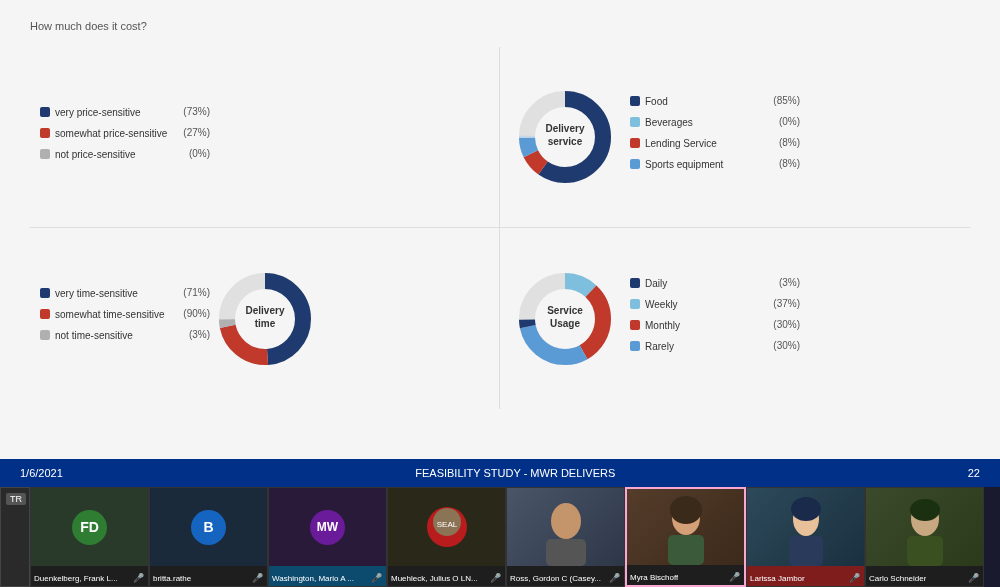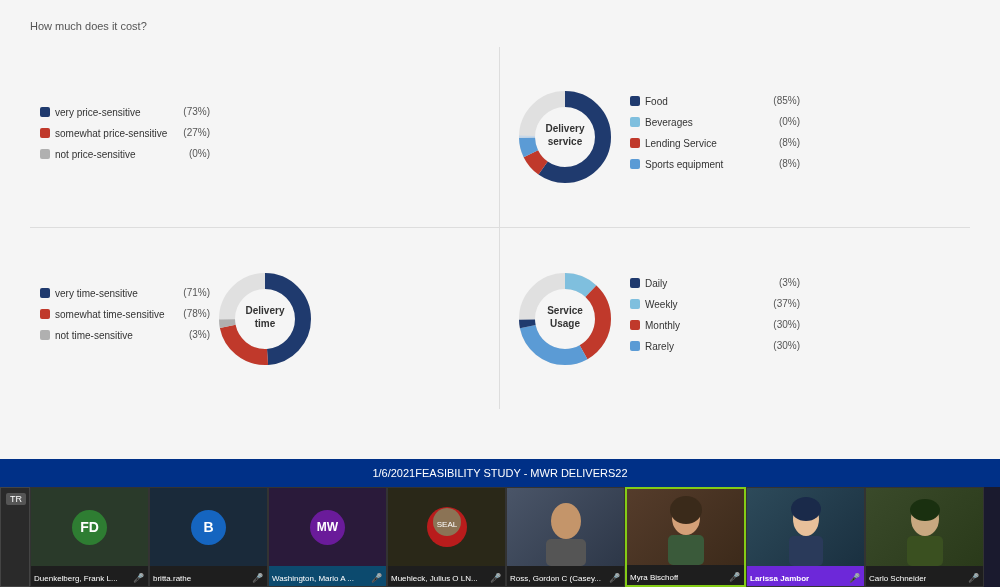--- a/index.html
+++ b/index.html
@@ -37,27 +37,27 @@
 
     svg.donut { width: 110px; height: 110px; }
 
     
     .dark-blue { background: #1f3a6e; }
     .red { background: #c0392b; }
     .light-gray { background: #b0b0b0; }
     .light-blue { background: #7fbfde; }
 
     
-    .bottom-bar { position: absolute; bottom: 100px; left: 0; right: 0; height: 28px; background: #003087; display: flex; align-items: center; justify-content: center; padding: 8px 20px; }
+    .bottom-bar { position: absolute; bottom: 100px; left: 0; right: 0; height: 28px; background: #003087; display: flex; align-items: center; justify-content: space-between; padding: 8px 20px; }
     .bottom-bar-text { color: white; font-size: 11px; }
 
     
     .video-strip { position: absolute; bottom: 0; left: 0; right: 16px; height: 100px; background: #1a1a1a; display: flex; gap: 0; overflow: hidden; }
     .video-thumb { flex: 1; border: 1px solid #333; background: #2a2a2a; display: flex; flex-direction: column; align-items: center; justify-content: flex-end; padding-bottom: 5px; position: relative; overflow: hidden; }
-    .video-thumb.active { border: 2px solid #84cc16; }
+    .video-thumb.active { border: 2px solid #f9a8d4; }
     .person-img-area { position: absolute; top: 0; left: 0; right: 0; bottom: 20px; background: #3a3a3a; display: flex; align-items: center; justify-content: center; }
     .video-name { position: absolute; bottom: 3px; left: 3px; color: white; font-size: 8px; max-width: 90%; overflow: hidden; text-overflow: ellipsis; white-space: nowrap; }
     .video-icons { position: absolute; bottom: 3px; right: 3px; color: #aaa; font-size: 9px; }
     .tr-badge { position: absolute; top: 5px; left: 5px; background: #555; color: white; font-size: 9px; padding: 1px 4px; border-radius: 2px; z-index: 10; }
 
     
     .person-bg-1 { background: linear-gradient(135deg, #4a5568, #2d3748); }
     .person-bg-2 { background: linear-gradient(135deg, #553c2b, #3c2a1a); }
     .person-bg-3 { background: linear-gradient(135deg, #2d4a5a, #1a3040); }
     .person-bg-4 { background: linear-gradient(135deg, #3a4a2a, #2a3a1a); }
@@ -139,21 +139,21 @@
       <div class="chart-section" style="border-right:1px solid #ddd;">
         <div class="legend">
           <div class="legend-item">
             <div class="legend-dot dark-blue"></div>
             <span class="legend-label">very time-sensitive</span>
             <span class="legend-pct">(71%)</span>
           </div>
           <div class="legend-item">
             <div class="legend-dot red"></div>
             <span class="legend-label">somewhat time-sensitive</span>
-            <span class="legend-pct">(78%)</span>
+            <span class="legend-pct">(90%)</span>
           </div>
           <div class="legend-item">
             <div class="legend-dot light-gray"></div>
             <span class="legend-label">not time-sensitive</span>
             <span class="legend-pct">(3%)</span>
           </div>
         </div>
         <div class="donut-wrap">
           <svg class="donut" viewBox="0 0 110 110">
             <circle cx="55" cy="55" r="38" fill="none" stroke="#e0e0e0" stroke-width="16"></circle>
@@ -277,21 +277,21 @@
         <svg width="60" height="75" viewBox="0 0 60 75" style="position:absolute;bottom:0;">
           <ellipse cx="30" cy="28" rx="14" ry="17" fill="#d4a078"></ellipse>
           <ellipse cx="30" cy="20" rx="16" ry="14" fill="#3a2a1a"></ellipse>
           <rect x="12" y="45" width="36" height="30" rx="5" fill="#3a5a3a"></rect>
         </svg>
       </div>
       <div class="video-name">Myra Bischoff</div>
       <div class="video-icons">🎤</div>
     </div>
 
-    <div class="video-thumb" style="background:#6d28d9;font-weight:bold;">
+    <div class="video-thumb" style="background:#7f1d1d;">
       <div class="person-img-area person-bg-3">
         <svg width="60" height="75" viewBox="0 0 60 75" style="position:absolute;bottom:0;">
           <ellipse cx="30" cy="28" rx="13" ry="17" fill="#e8c09a"></ellipse>
           <ellipse cx="30" cy="18" rx="15" ry="12" fill="#1a2a4a"></ellipse>
           <rect x="13" y="45" width="34" height="30" rx="5" fill="#2a3a5a"></rect>
         </svg>
       </div>
       <div class="video-name">Larissa Jambor</div>
       <div class="video-icons">🎤</div>
     </div>

